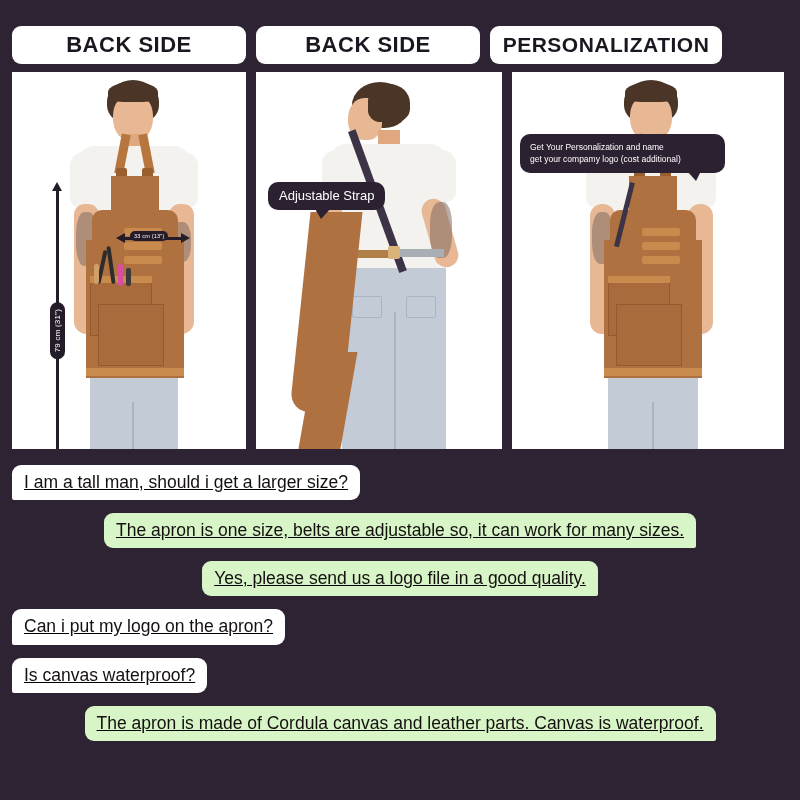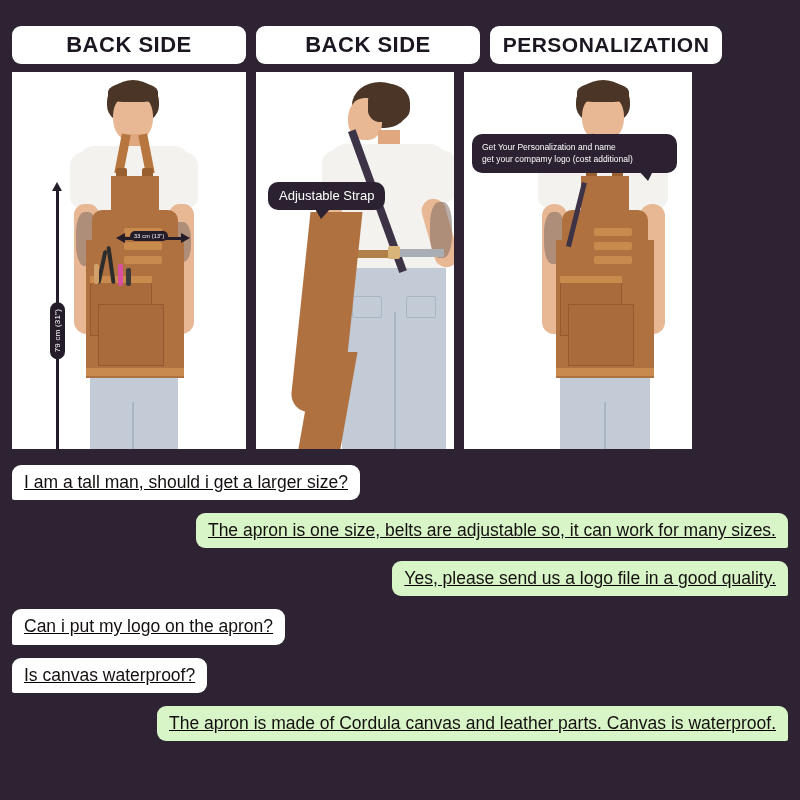--- a/index.html
+++ b/index.html
@@ -31,22 +31,22 @@
 
   
   .panels { display: flex; gap: 10px; padding: 8px 12px 0 12px; }
   .panel {
     background: #ffffff;
     height: 377px;
     position: relative;
     overflow: hidden;
   }
   .panel.p1 { width: 234px; }
-  .panel.p2 { width: 198px; }
-  .panel.p3 { width: 228px; }
+  .panel.p2 { width: 246px; }
+  .panel.p3 { width: 272px; }
 
   
   .fig { position: absolute; inset: 0; }
 
   .hair {
     position: absolute; background: #4a3526; border-radius: 50% 50% 42% 42%;
   }
   .face {
     position: absolute; background: #e8b894; border-radius: 45% 45% 48% 48%;
   }
@@ -137,21 +137,21 @@
     right: 24px; bottom: -8px;
     border-left: 9px solid transparent;
     border-right: 5px solid transparent;
     border-top: 10px solid #2b2130;
   }
 
   
   .chat { padding: 16px 12px 0 12px; text-decoration: underline; }
   .row { display: flex; margin-bottom: 13px; }
   .row.q { justify-content: flex-start; }
-  .row.a { justify-content: flex-end; }
+  .row.a { justify-content: center; }
   .bubble {
     font-size: 17.5px;
     color: #14100f;
     padding: 7px 12px 8px 12px;
     line-height: 1.15;
     position: relative;
     max-width: 780px;
   }
   .bubble.white {
     background: #ffffff;

